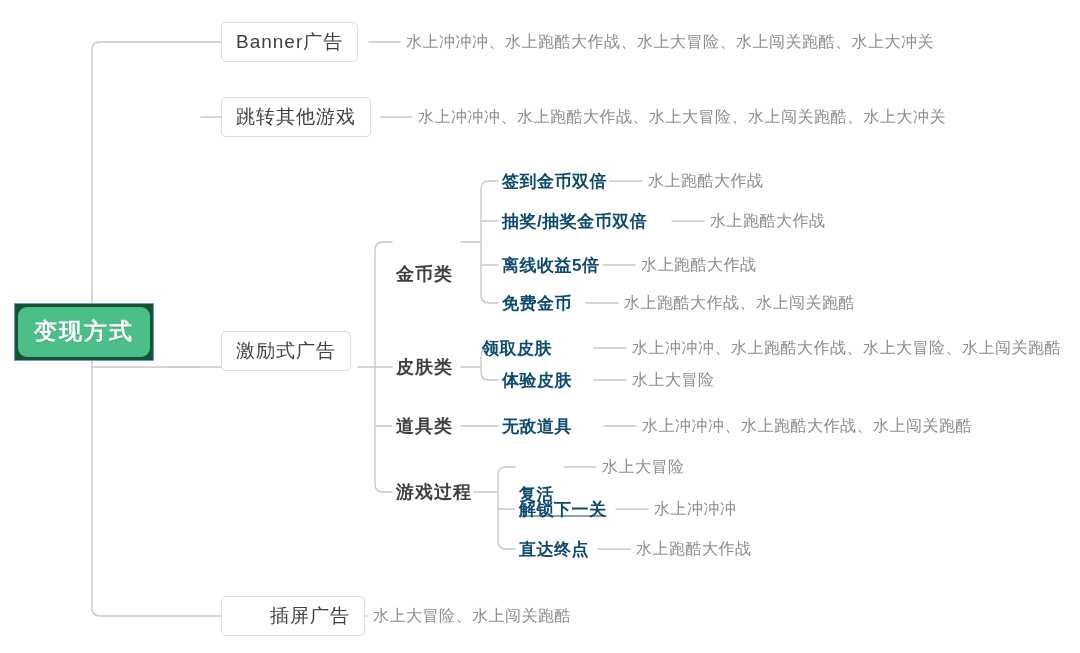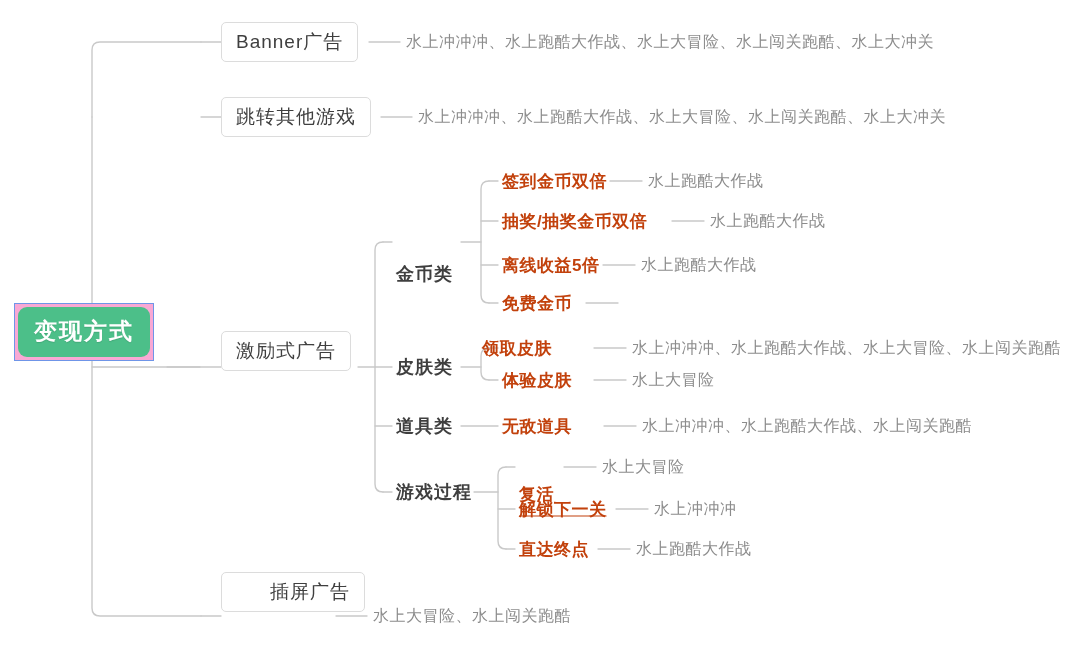--- a/index.html
+++ b/index.html
@@ -13,21 +13,21 @@
   }
   #canvas{position:absolute;left:0;top:0;width:1080px;height:653px;}
   #wires{position:absolute;left:0;top:0;width:1080px;height:653px;pointer-events:none;}
 
   
   .root-wrap{
     position:absolute;
     left:14px;top:303px;
     padding:3px;
     border:1px solid #6f95e8;
-    background:#f9a8d4;
+    background:#14532d;
     box-sizing:border-box;
   }
   .root-node{
     background:#4cbf89;
     border-radius:9px;
     color:#ffffff;
     font-weight:bold;
     font-size:23px;
     letter-spacing:2px;
     padding:13px 16px 14px 16px;
@@ -61,21 +61,21 @@
   }
   .lbl.l2{
     font-weight:bold;
     font-size:18px;
     color:#3f3f3f;
     letter-spacing:1px;
   }
   .lbl.l3{
     font-weight:bold;
     font-size:17px;
-    color:#c2410c;
+    color:#0c4a6e;
     letter-spacing:.5px;
   }
   .lbl.leaf{
     font-weight:normal;
     font-size:16px;
     color:#8c8c8c;
     letter-spacing:.5px;
   }
 </style>
 </head>
@@ -145,21 +145,21 @@
   <div class="root-wrap">
     <div class="root-node">变现方式</div>
   </div>
 
   <div class="box-node" style="left:221px;top:22px;">Banner广告</div>
 
   <div class="box-node" style="left:221px;top:97px;">跳转其他游戏</div>
 
   <div class="box-node" style="left:221px;top:331px;">激励式广告</div>
 
-  <div class="box-node" style="left:221px;top:572px;padding-left:48px;">插屏广告</div>
+  <div class="box-node" style="left:221px;top:596px;padding-left:48px;">插屏广告</div>
 
   <div class="lbl leaf" style="left:406px;top:42px;">水上冲冲冲、水上跑酷大作战、水上大冒险、水上闯关跑酷、水上大冲关</div>
 
   <div class="lbl leaf" style="left:418px;top:117px;">水上冲冲冲、水上跑酷大作战、水上大冒险、水上闯关跑酷、水上大冲关</div>
 
   <div class="lbl leaf" style="left:373px;top:616px;">水上大冒险、水上闯关跑酷</div>
 
   <div class="lbl l2" style="left:396px;top:242px;margin-top:32px;">金币类</div>
 
   <div class="lbl l2" style="left:396px;top:367px;">皮肤类</div>
@@ -171,20 +171,21 @@
   <div class="lbl l3" style="left:502px;top:181px;">签到金币双倍</div>
   <div class="lbl leaf" style="left:648px;top:181px;">水上跑酷大作战</div>
 
   <div class="lbl l3" style="left:502px;top:221px;">抽奖/抽奖金币双倍</div>
   <div class="lbl leaf" style="left:710px;top:221px;">水上跑酷大作战</div>
 
   <div class="lbl l3" style="left:502px;top:265px;">离线收益5倍</div>
   <div class="lbl leaf" style="left:641px;top:265px;">水上跑酷大作战</div>
 
   <div class="lbl l3" style="left:502px;top:303px;">免费金币</div>
+  <div class="lbl leaf" style="left:624px;top:303px;">水上跑酷大作战、水上闯关跑酷</div>
 
   <div class="lbl l3" style="left:482px;top:348px;">领取皮肤</div>
   <div class="lbl leaf" style="left:632px;top:348px;">水上冲冲冲、水上跑酷大作战、水上大冒险、水上闯关跑酷</div>
 
   <div class="lbl l3" style="left:502px;top:380px;">体验皮肤</div>
   <div class="lbl leaf" style="left:632px;top:380px;">水上大冒险</div>
 
   <div class="lbl l3" style="left:502px;top:426px;">无敌道具</div>
   <div class="lbl leaf" style="left:642px;top:426px;">水上冲冲冲、水上跑酷大作战、水上闯关跑酷</div>
 

